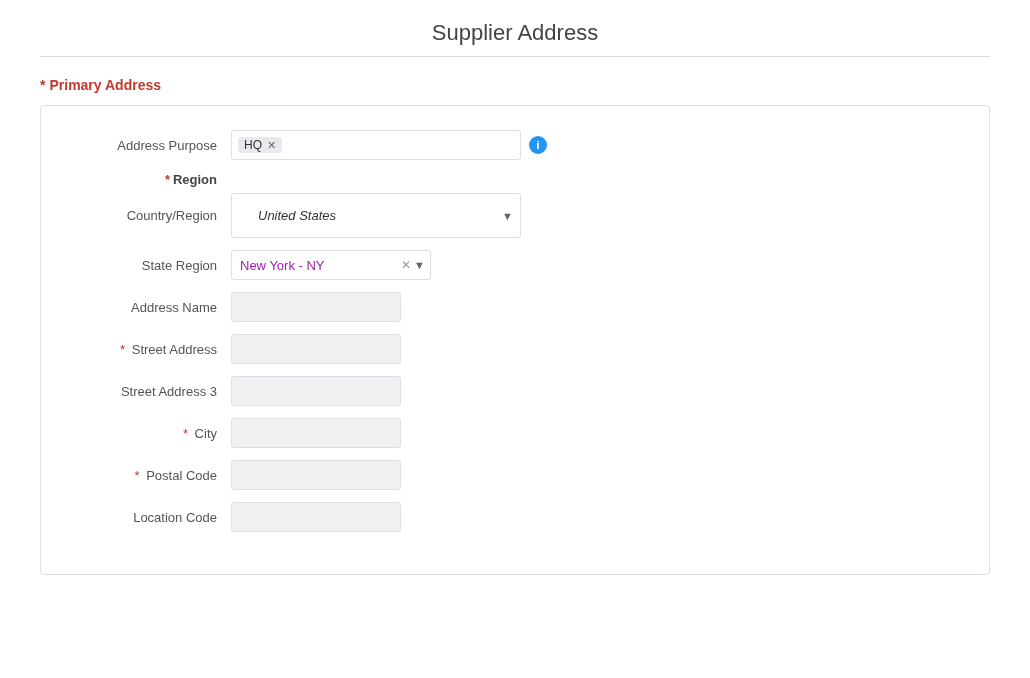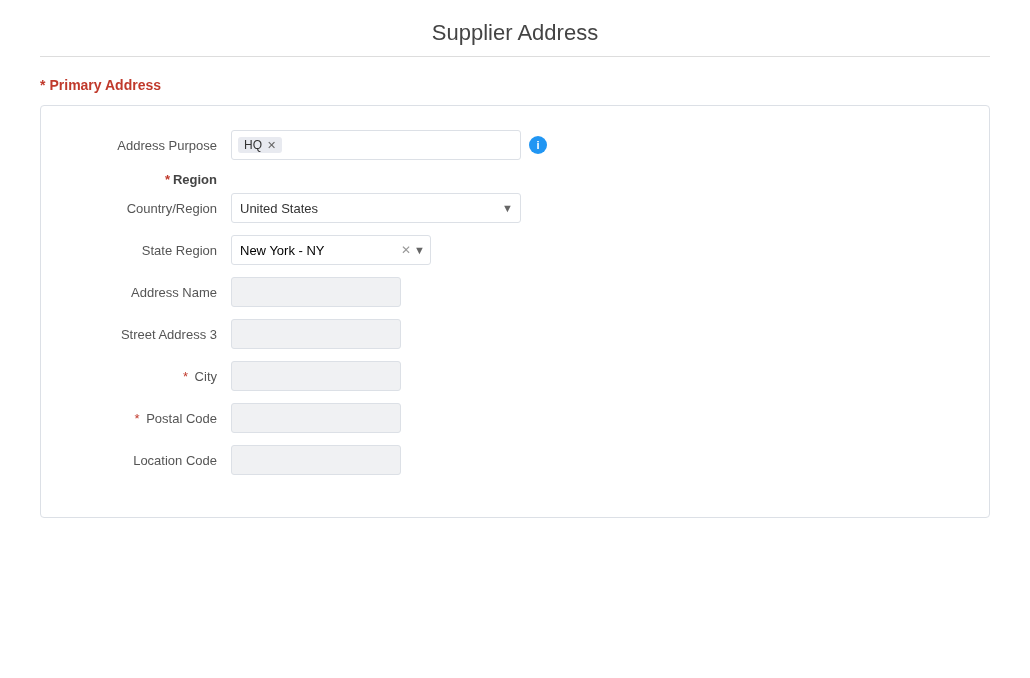--- a/index.html
+++ b/index.html
@@ -135,26 +135,27 @@
       display: inline-flex;
       align-items: center;
     }
 
     .form-select {
       appearance: none;
       -webkit-appearance: none;
       background: #fff;
       border: 1px solid #dce0e6;
       border-radius: 3px;
-      padding: 5px 28px 5px 8px;
-      font-size: 13px;
-      color: #333;
-      height: 30px;
+      padding: 5px 28px 5px 26px;
+      font-size: 13px;
+      color: #333;
+      height: 45px;
       width: 290px;
       cursor: pointer;
+      font-style: italic;
     }
 
     .select-arrow {
       position: absolute;
       right: 8px;
       pointer-events: none;
       color: #666;
       font-size: 11px;
     }
 
@@ -165,21 +166,21 @@
     }
 
     .state-select {
       appearance: none;
       -webkit-appearance: none;
       background: #fff;
       border: 1px solid #dce0e6;
       border-radius: 3px;
       padding: 5px 28px 5px 8px;
       font-size: 13px;
-      color: #000000;
+      color: #a21caf;
       height: 30px;
       width: 200px;
       cursor: pointer;
     }
 
     .state-clear {
       position: absolute;
       right: 20px;
       color: #999;
       font-size: 12px;
@@ -249,20 +250,27 @@
         <span class="state-arrow">▼</span>
       </div>
     </div>
 
 
     <div class="form-row">
       <label class="form-label">Address Name</label>
       <input type="text" class="form-control" value="" style="">
     </div>
 
+    <div class="form-row">
+      <label class="form-label">
+        <span class="required">*</span>
+        <span>Street Address</span>
+      </label>
+      <input type="text" class="form-control" value="" style="">
+    </div>
 
 
     <div class="form-row">
       <label class="form-label">Street Address 3</label>
       <input type="text" class="form-control" value="" style="">
     </div>
 
 
     <div class="form-row">
       <label class="form-label">

